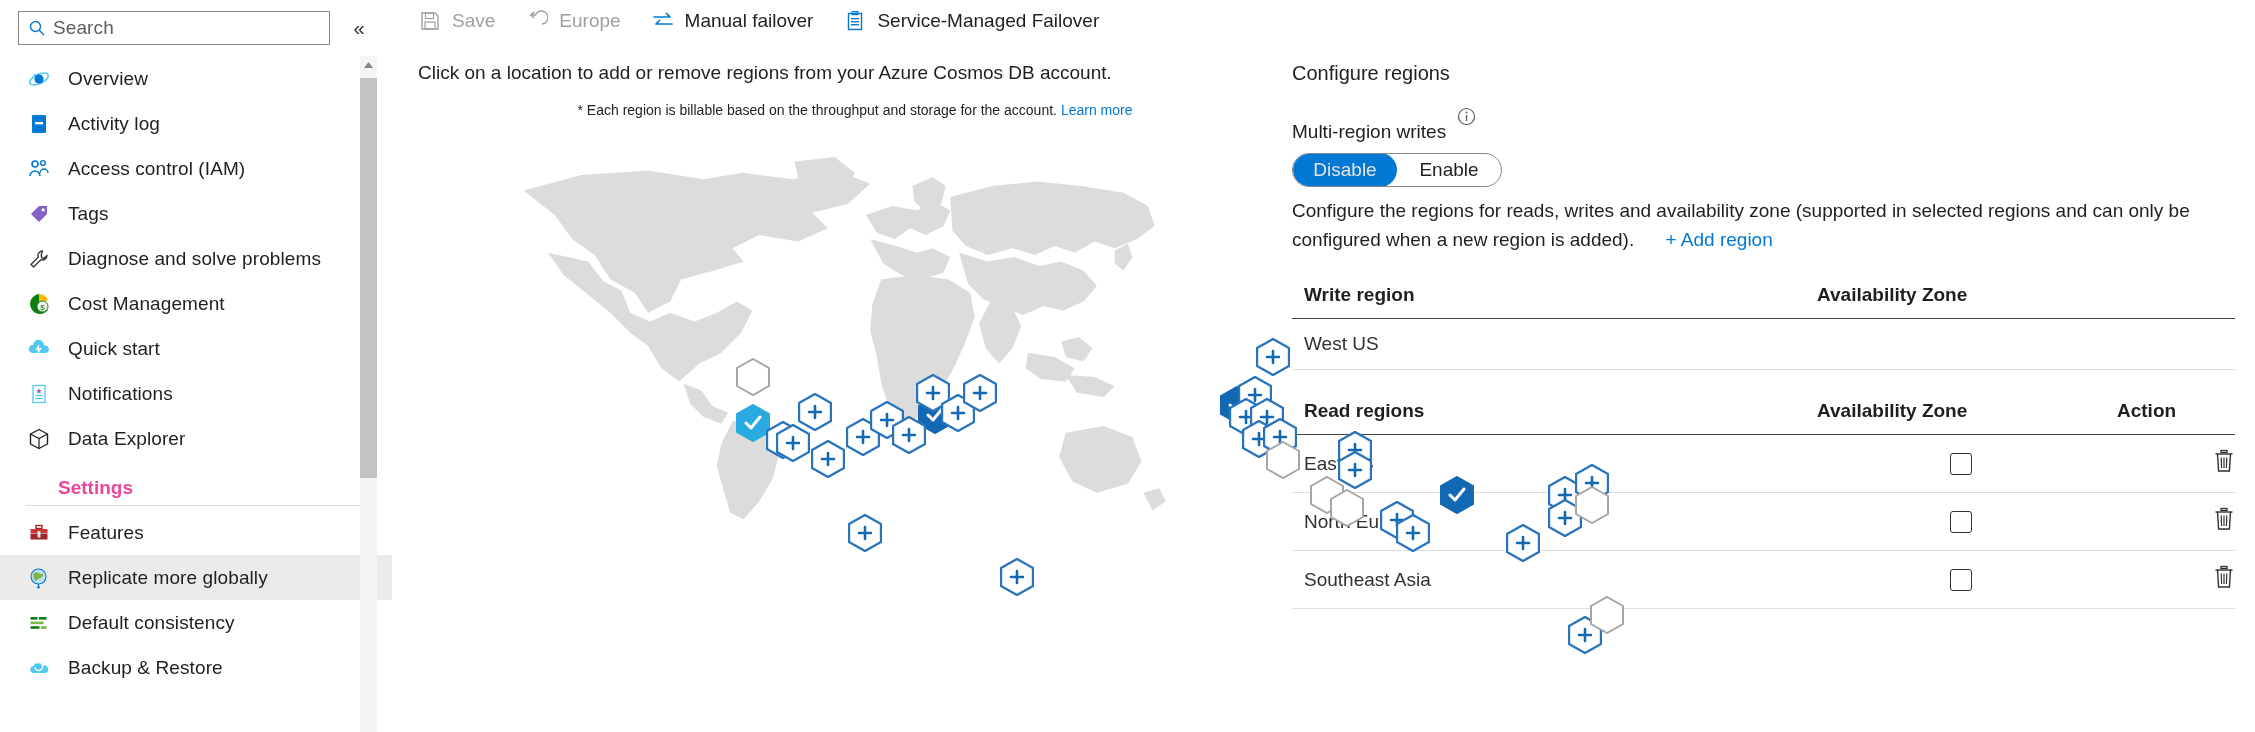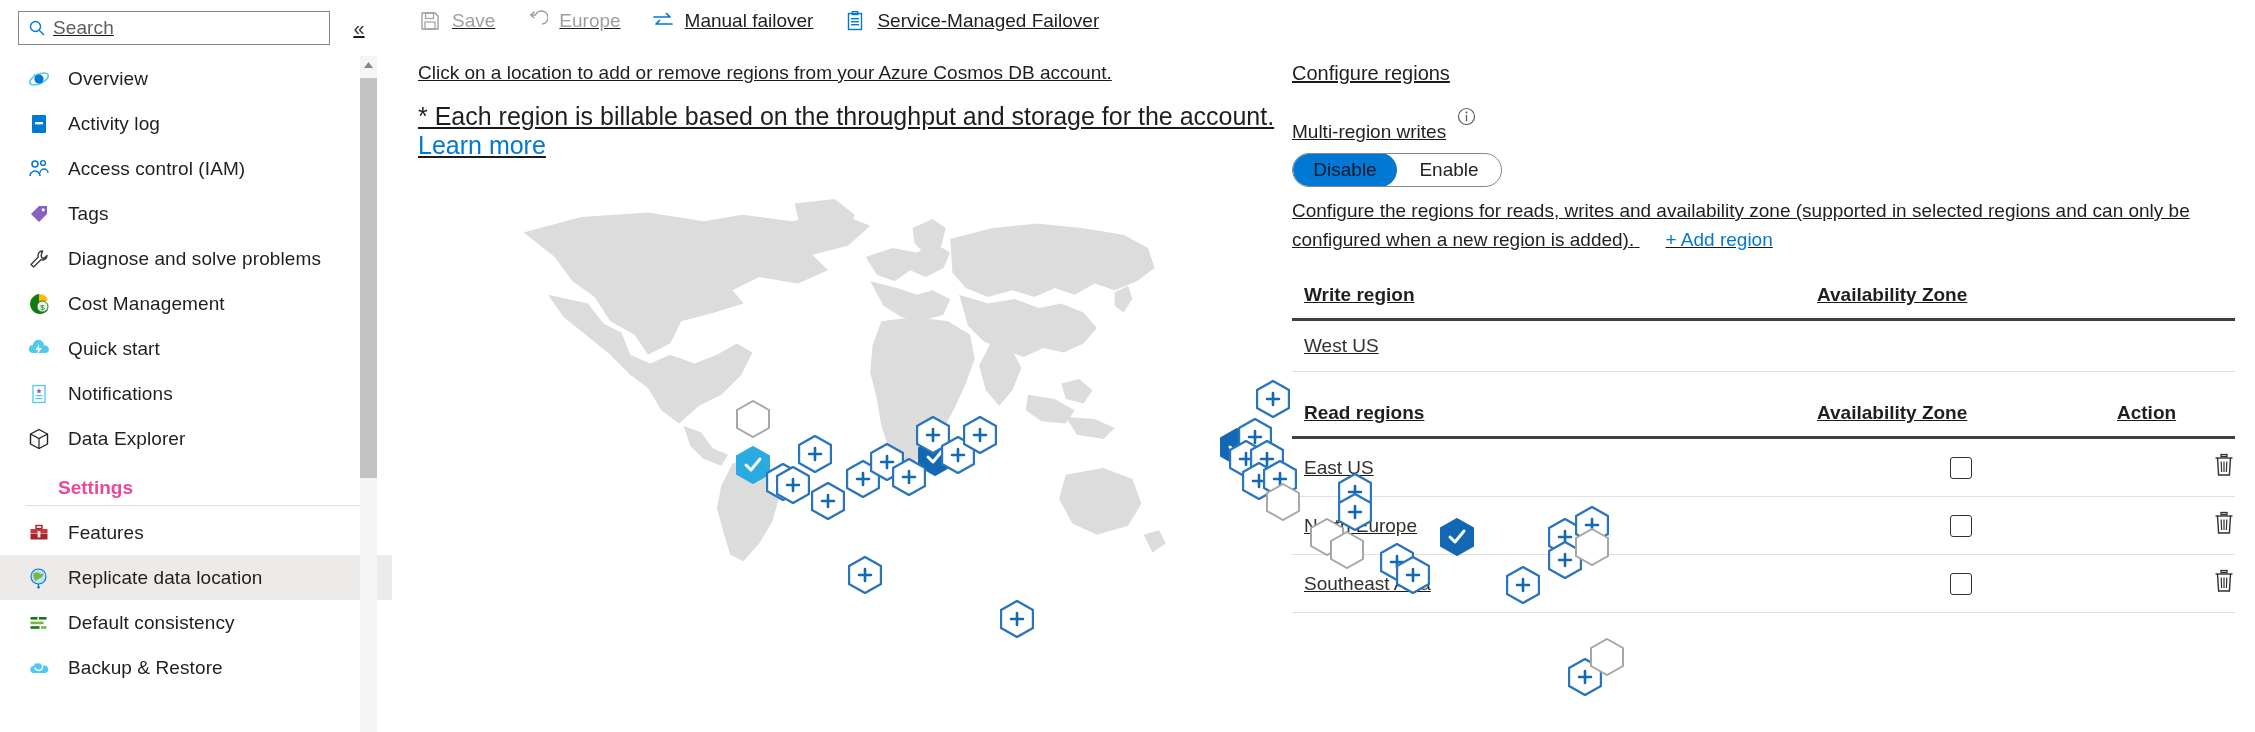--- a/index.html
+++ b/index.html
@@ -4,21 +4,21 @@
 <style>
   * { box-sizing: border-box; }
   html, body {
     margin: 0; padding: 0;
     width: 2255px; height: 732px;
     overflow: hidden;
     background: #ffffff;
     font-family: "Liberation Sans", sans-serif;
     color: #1b1a19;
   }
-  .app { display: flex; width: 2255px; height: 732px; text-decoration: underline; }
+  .app { display: flex; width: 2255px; height: 732px; }
 
   
   .sidebar {
     width: 392px;
     height: 732px;
     background: #ffffff;
     position: relative;
     flex: 0 0 392px;
     border-right: 1px solid #ffffff;
   }
@@ -116,21 +116,21 @@
   .content {
     display: flex;
     padding: 0;
     height: 690px;
   }
   .left-pane {
     width: 900px; flex: 0 0 900px;
     padding: 20px 0 0 26px;
   }
   .line1 { font-size: 19px; color: #201f1e; margin-bottom: 18px; }
-  .line2 { font-size: 25px; color: #201f1e; }
+  .line2 { font-size: 14px; color: #201f1e; text-align: center; }
   .link { color: #0078d4; cursor: pointer; }
 
   .map-wrap { position: relative; margin-top: 28px; width: 860px; height: 400px; }
   .map-wrap svg { display: block; }
   .hex { position: absolute; }
 
   
   .right-pane {
     flex: 1 1 auto;
     padding: 20px 20px 0 0;
@@ -151,40 +151,40 @@
     width: 210px;
   }
   .toggle .opt {
     flex: 1 1 50%;
     height: 34px;
     display: flex; align-items: center; justify-content: center;
     font-size: 19px; cursor: pointer;
     color: #201f1e;
   }
   .toggle .opt.active {
-    background: #0078d4; color: #0f172a; border-radius: 18px; text-align: right;
+    background: #0078d4; color: #e5e5e5; border-radius: 18px; text-align: right;
   }
 
   .cfg-desc {
     font-size: 19px; color: #201f1e;
     margin-top: 10px; line-height: 1.5;
     max-width: 1200px;
   }
   .add-region { color: #0078d4; cursor: pointer; margin-left: 26px; white-space: nowrap; }
 
   table.regions {
     width: 100%;
     border-collapse: collapse;
     margin-top: 22px;
   }
   table.regions th {
     text-align: left;
     font-size: 19px; font-weight: 600; color: #201f1e;
     padding: 8px 0 12px 12px;
-    border-bottom: 3px solid #404040;
+    border-bottom: 1px solid #404040;
   }
   table.regions td {
     font-size: 19px; color: #323130;
     padding: 14px 0 14px 12px;
     border-bottom: 1px solid #e1dfdd;
   }
   th.col-az, td.col-az { text-align: center; width: 300px; }
   th.col-action, td.col-action { text-align: right; width: 130px; padding-right: 18px; }
   th.col-name, td.col-name { padding-left: 12px; }
   .az-check {
@@ -334,21 +334,21 @@
 
         <div class="nav-item selected">
           <span class="nicon">
             <svg width="24" height="24" viewBox="0 0 24 24">
               <circle cx="11.5" cy="10.5" r="7.5" fill="#bde3f5" stroke="#0078d4" stroke-width="1.1"></circle>
               <path d="M6 8 q3 -3 6 -1 q2 1.5 4.5 .5 q-.5 4 -4 5 q-3 .8 -4 3 q-2 -3 -2.5 -7.5 Z" fill="#7ab648"></path>
               <path d="M11.5 18 v3.2" stroke="#0078d4" stroke-width="1.2"></path>
               <circle cx="11.5" cy="21.2" r="1.3" fill="#0078d4"></circle>
             </svg>
           </span>
-          <span class="nlabel">Replicate data location</span>
+          <span class="nlabel">Replicate more globally</span>
         </div>
 
         <div class="nav-item">
           <span class="nicon">
             <svg width="22" height="22" viewBox="0 0 22 22">
               <rect x="2.5" y="5" width="7" height="2.6" fill="#107c10"></rect>
               <rect x="11" y="5" width="7.5" height="2.6" fill="#107c10"></rect>
               <rect x="2.5" y="9.6" width="13" height="2.6" fill="#7ab648"></rect>
               <rect x="2.5" y="14.2" width="9" height="2.6" fill="#107c10"></rect>
               <rect x="13" y="14.2" width="5.5" height="2.6" fill="#7ab648"></rect>

